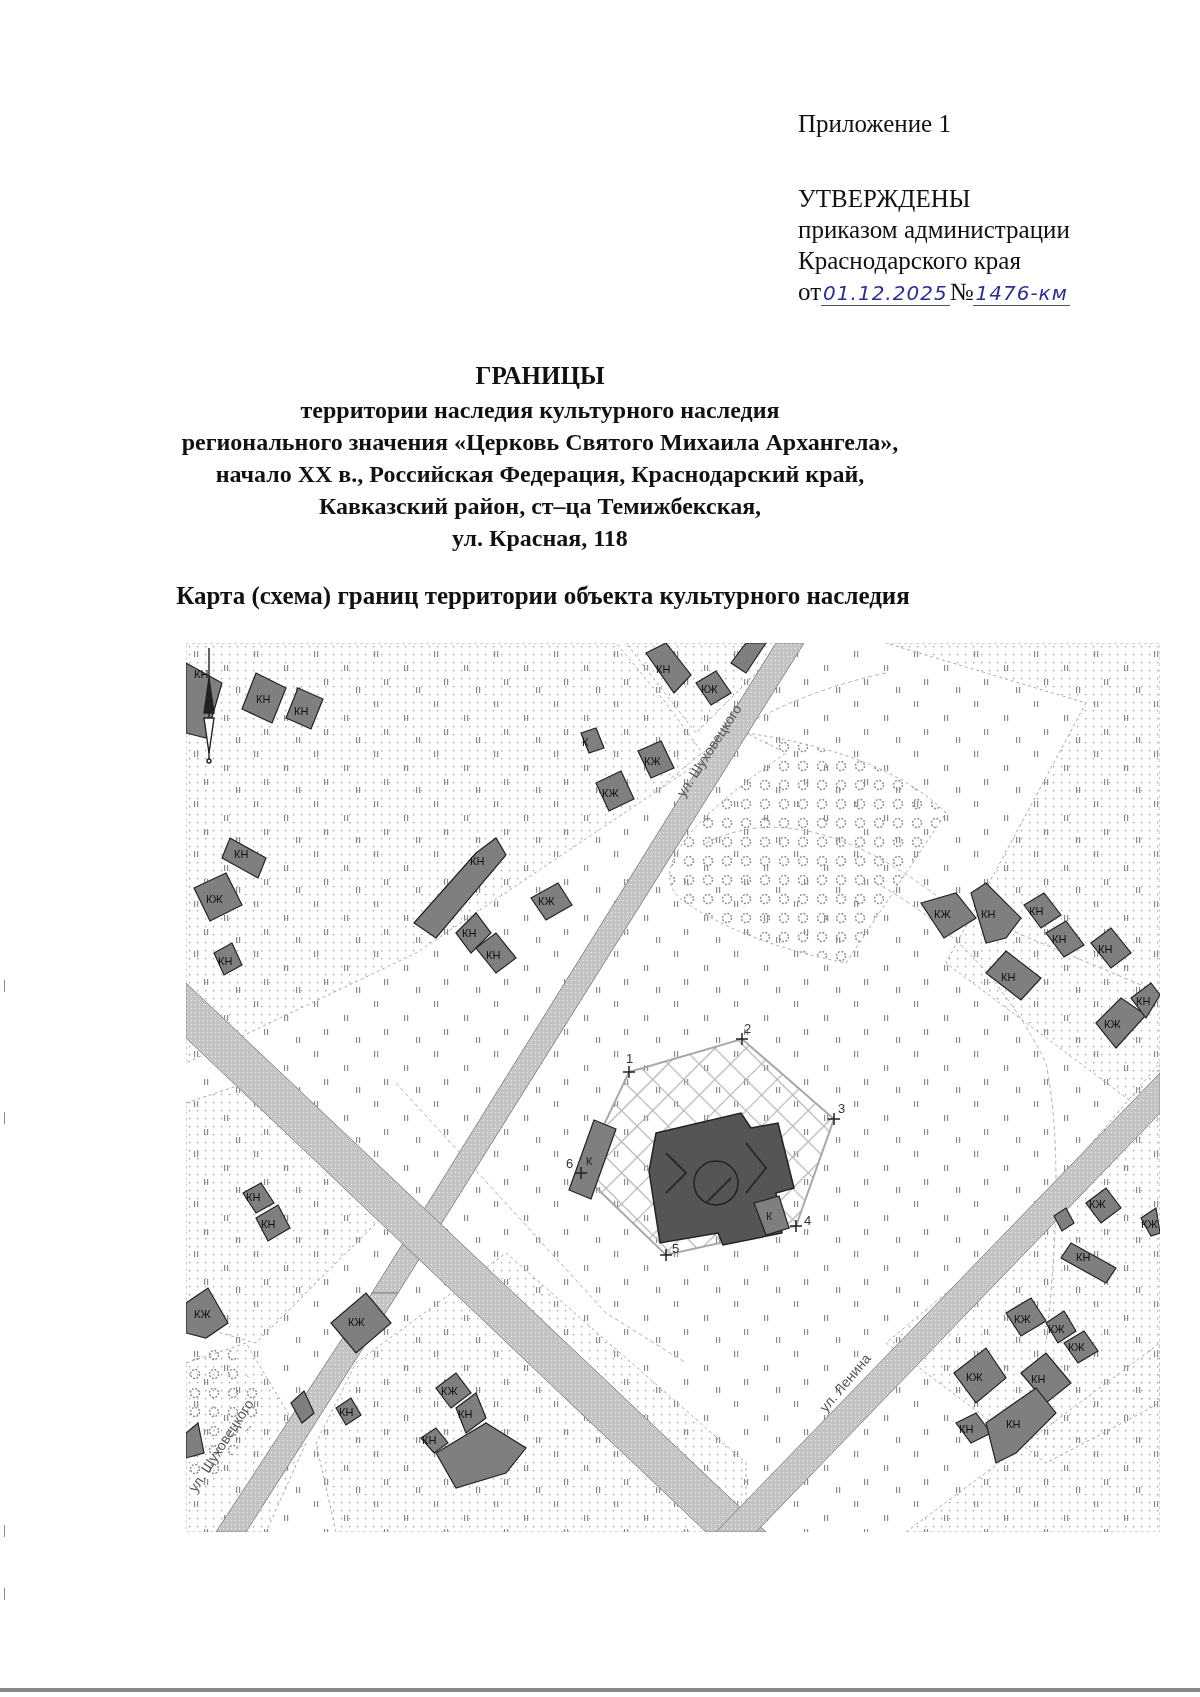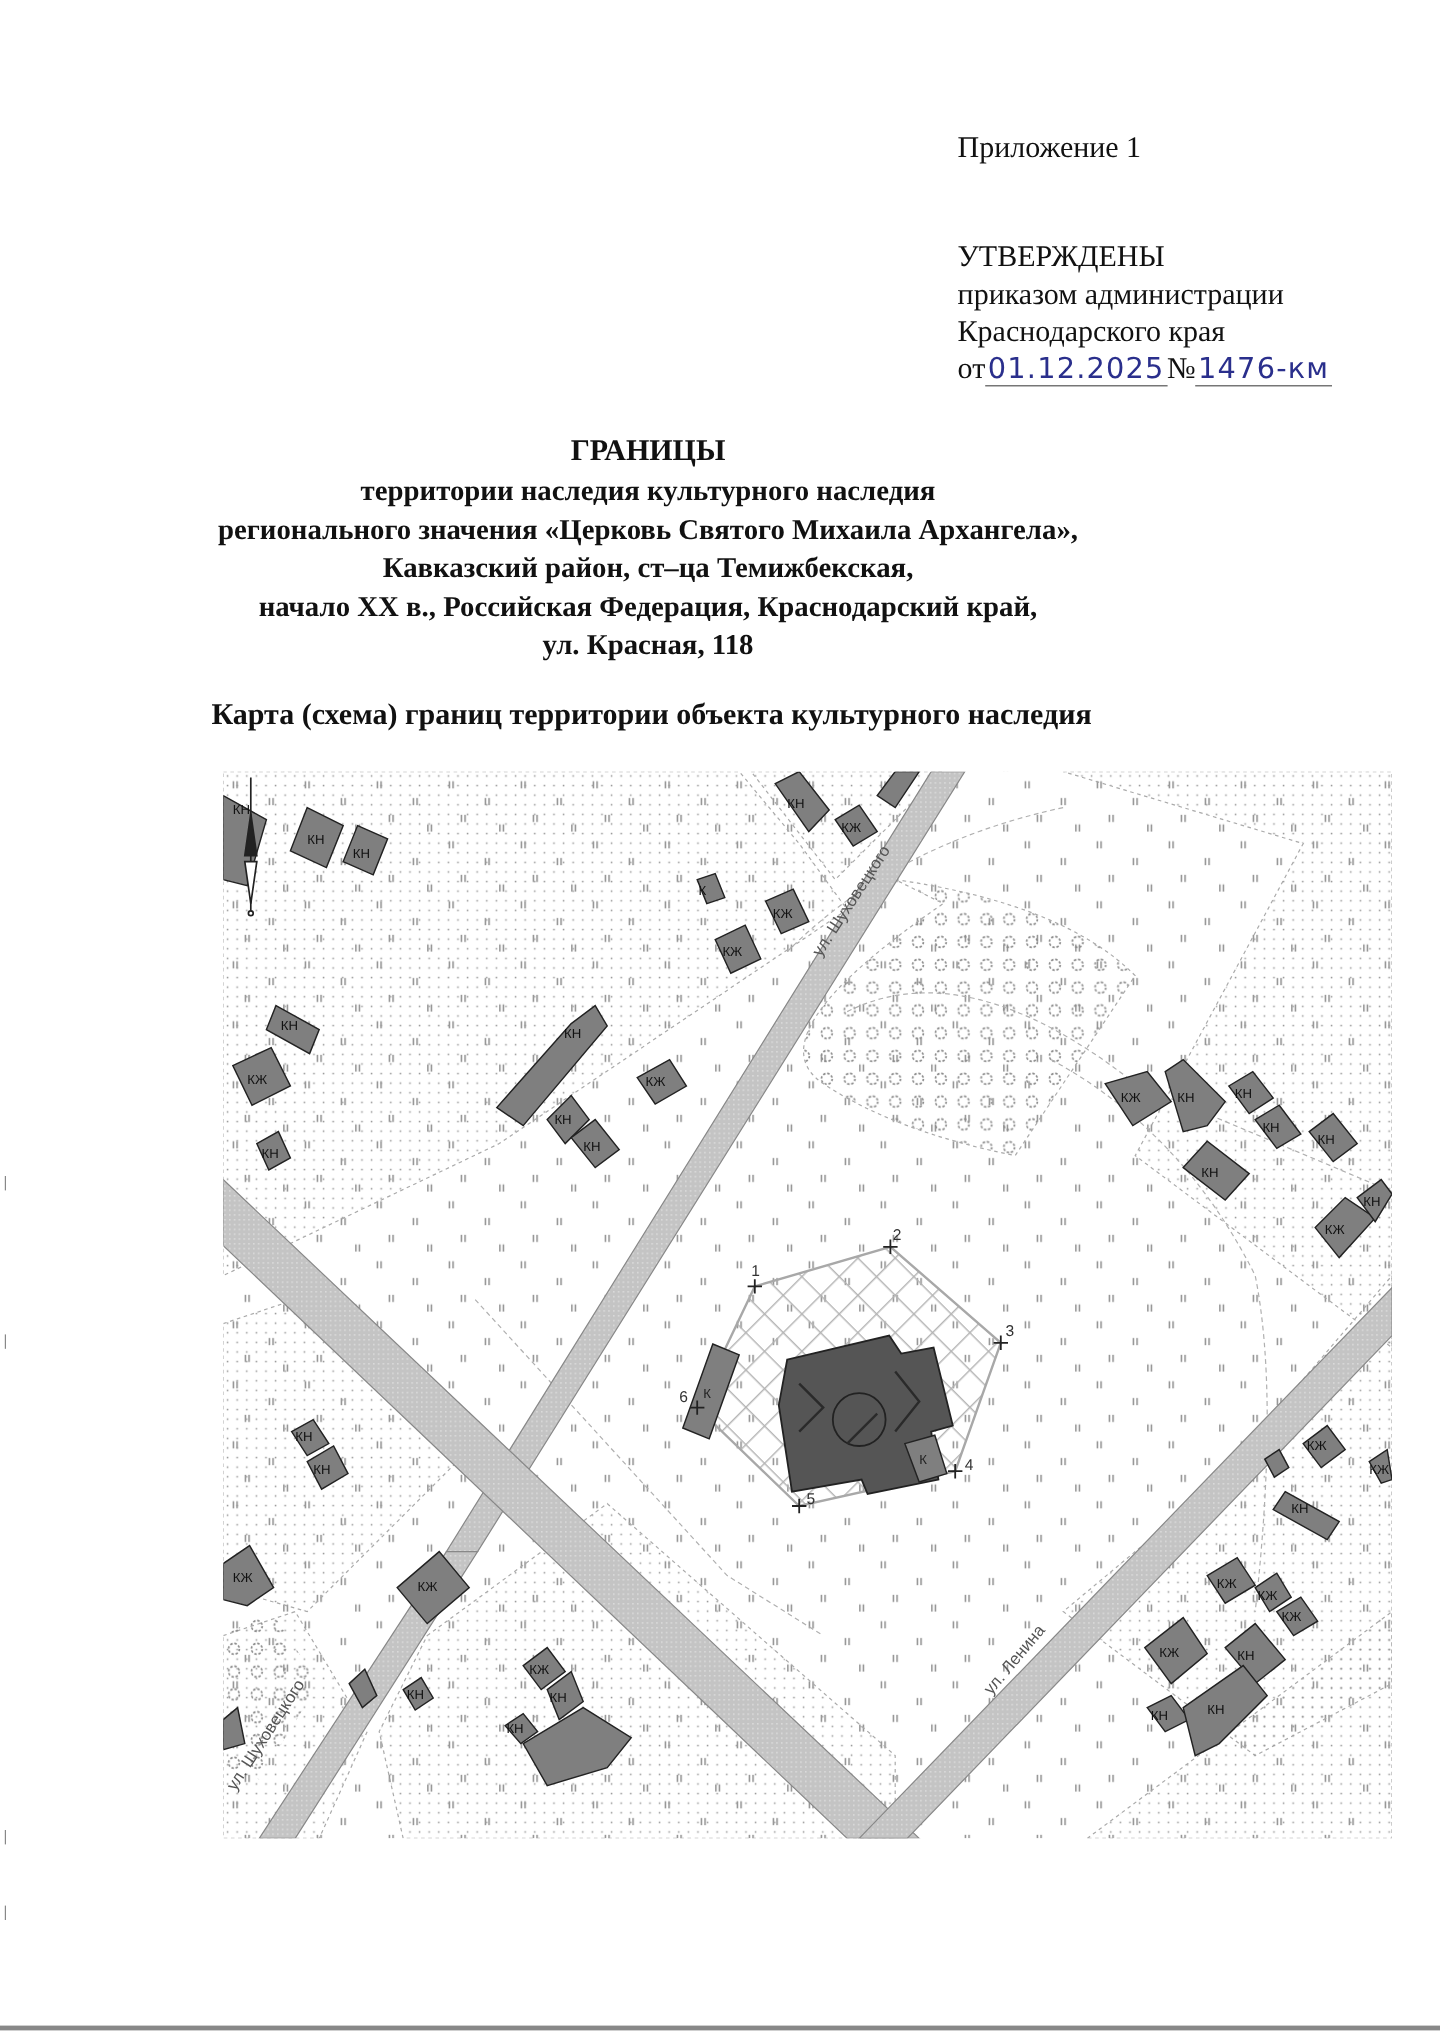--- a/index.html
+++ b/index.html
@@ -1,20 +1,20 @@
 <!DOCTYPE html>
 <html><head>
 <meta charset="utf-8">
 <style>
   html,body{margin:0;padding:0;background:#fff;}
   body{width:1200px;height:1697px;position:relative;overflow:hidden;font-family:"Liberation Serif","DejaVu Serif",serif;color:#111;}
   .approval{position:absolute;left:798px;top:108px;font-size:25px;line-height:31px;}
-  .approval .appx{display:block;margin-bottom:60px;}
+  .approval .appx{display:block;margin-bottom:44px;}
   .approval .line{display:block;}
-  .approval .hand{font-family:"DejaVu Sans",sans-serif;color:#2a2f8c;font-size:24px;letter-spacing:1px;border-bottom:1.5px solid #555;padding:0 2px;}
+  .approval .hand{font-family:"DejaVu Sans",sans-serif;font-style:italic;color:#2a2f8c;font-size:20px;letter-spacing:1px;border-bottom:1.5px solid #555;padding:0 2px;}
   .title-block{position:absolute;left:0;width:1080px;top:360px;text-align:center;font-weight:bold;font-size:24px;line-height:32px;}
   .title-block .main{font-size:25px;margin-bottom:2px;}
   .map-caption{position:absolute;left:0;width:1086px;top:582px;text-align:center;font-weight:bold;font-size:25px;}
   .map{position:absolute;left:186px;top:643px;width:974px;height:889px;overflow:hidden;background:#fff;}
   .map svg{display:block;}
   .scan-mark{position:absolute;left:4px;width:1px;background:#888;}
   .bottom-band{position:absolute;left:0;top:1688px;width:1200px;height:4px;background:#888;}
 </style>
 </head>
 <body>
@@ -24,22 +24,22 @@
   <span class="line">УТВЕРЖДЕНЫ</span>
   <span class="line">приказом администрации</span>
   <span class="line">Краснодарского края</span>
   <span class="line"><span>от</span><span class="hand">01.12.2025</span><span>№</span><span class="hand">1476-км</span></span>
 </div>
 
 <div class="title-block">
   <div class="main">ГРАНИЦЫ</div>
   <div>территории наследия культурного наследия</div>
   <div>регионального значения «Церковь Святого Михаила Архангела»,</div>
+  <div>начало XX в., Российская Федерация, Краснодарский край,</div>
   <div>Кавказский район, ст–ца Темижбекская,</div>
-  <div>начало XX в., Российская Федерация, Краснодарский край,</div>
   <div>ул. Красная, 118</div>
 </div>
 
 <div class="map-caption">Карта (схема) границ территории объекта культурного наследия</div>
 
 <div class="map">
 <svg width="974" height="889" viewBox="0 0 974 889" xmlns="http://www.w3.org/2000/svg" font-family="Liberation Sans, sans-serif">
   <defs>
     <pattern id="dots" width="8" height="8" patternUnits="userSpaceOnUse">
       <rect x="3" y="3" width="1.3" height="1.3" fill="#9a9a9a"></rect>

